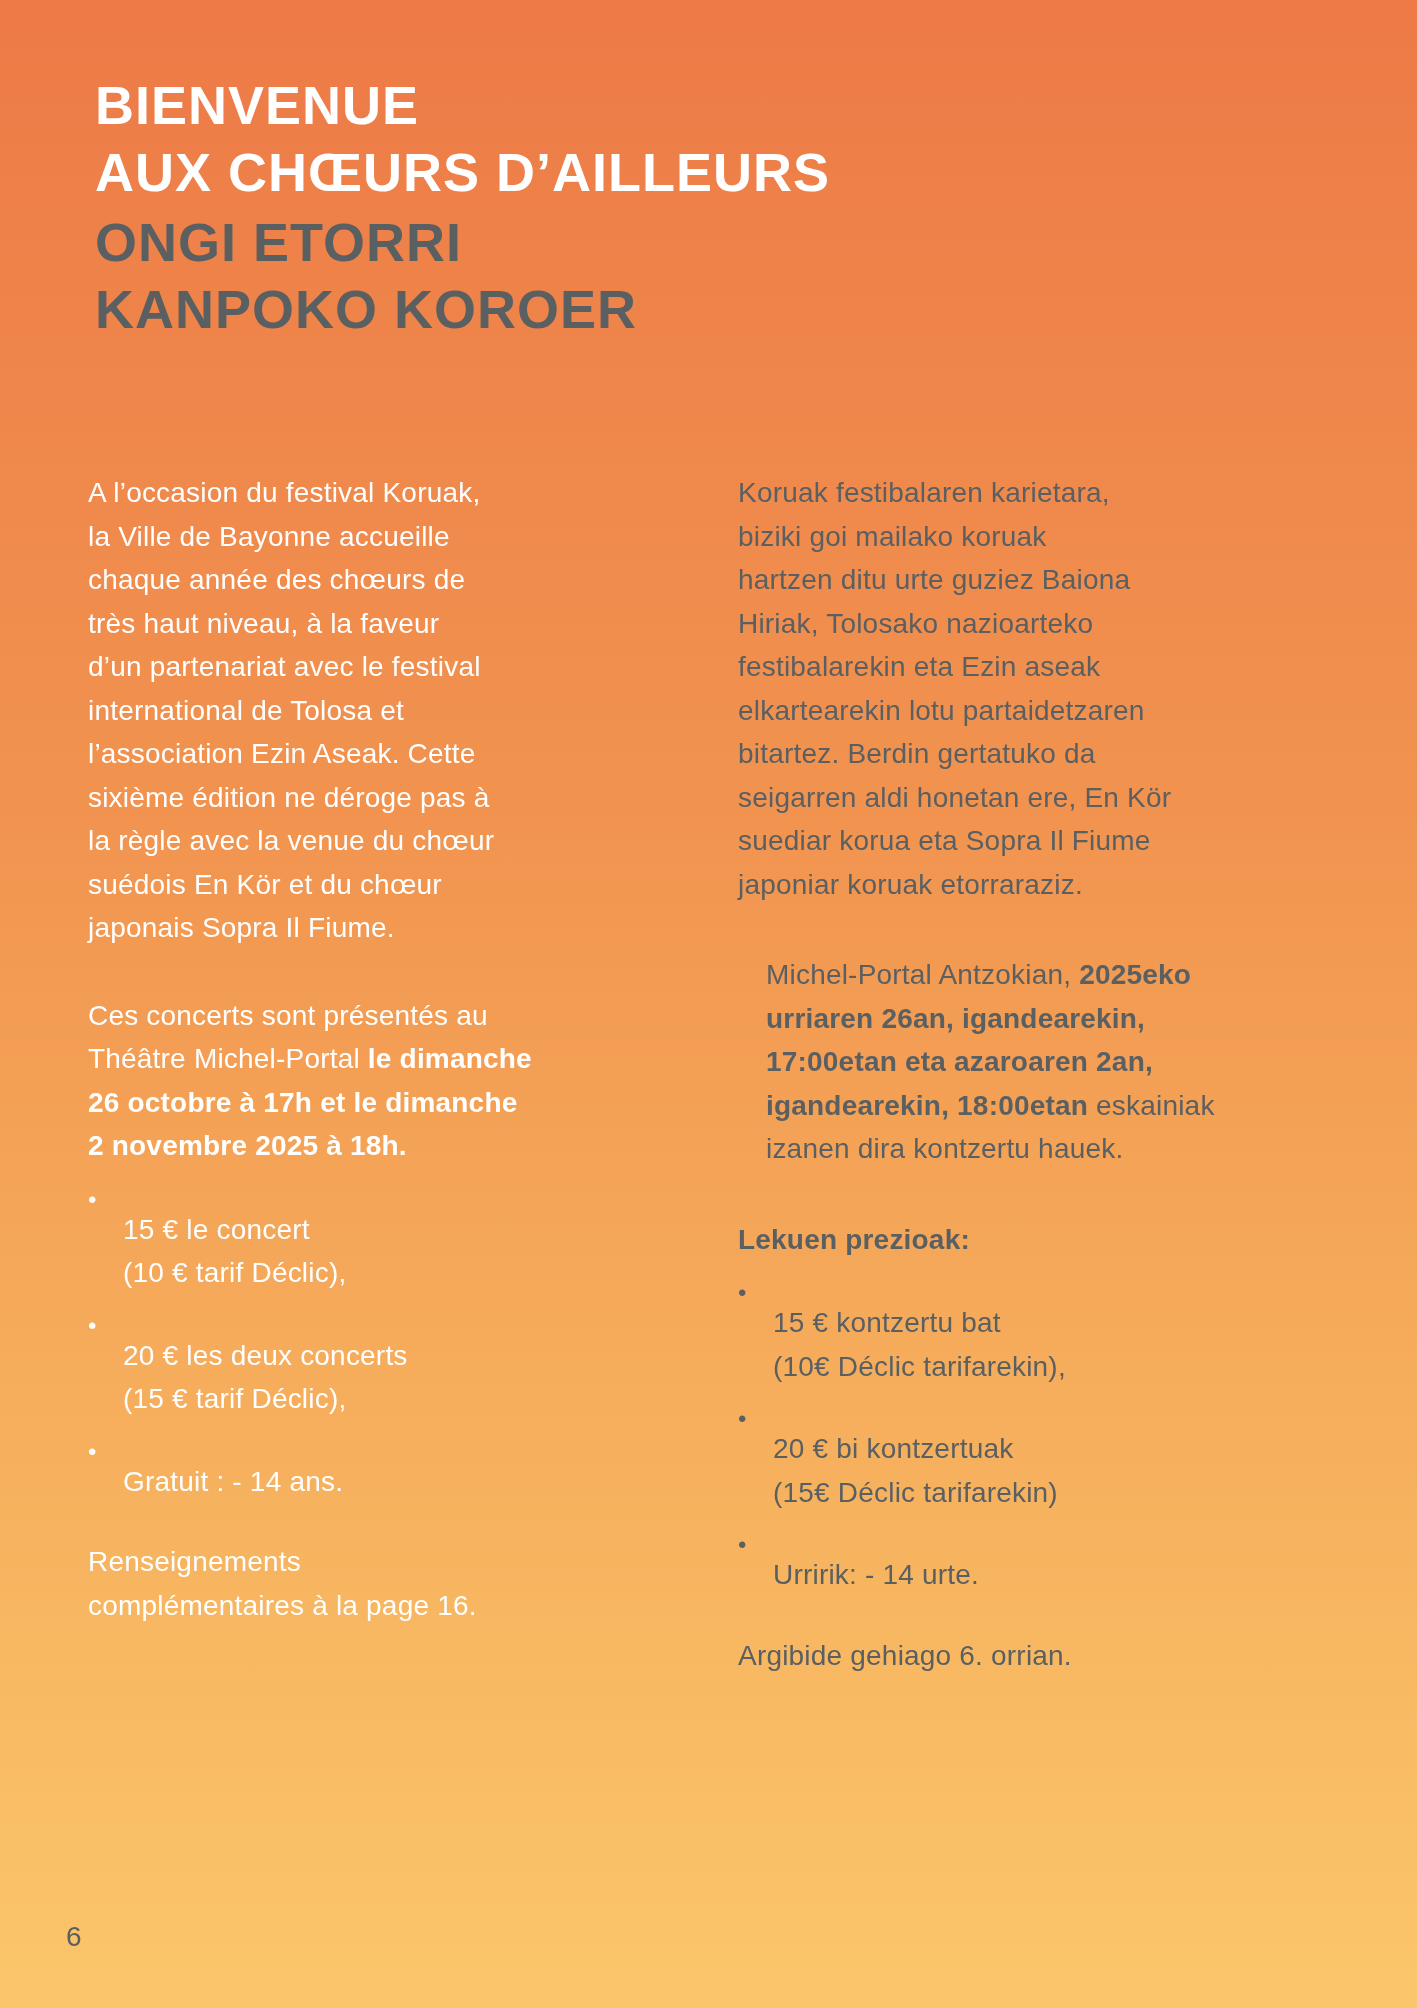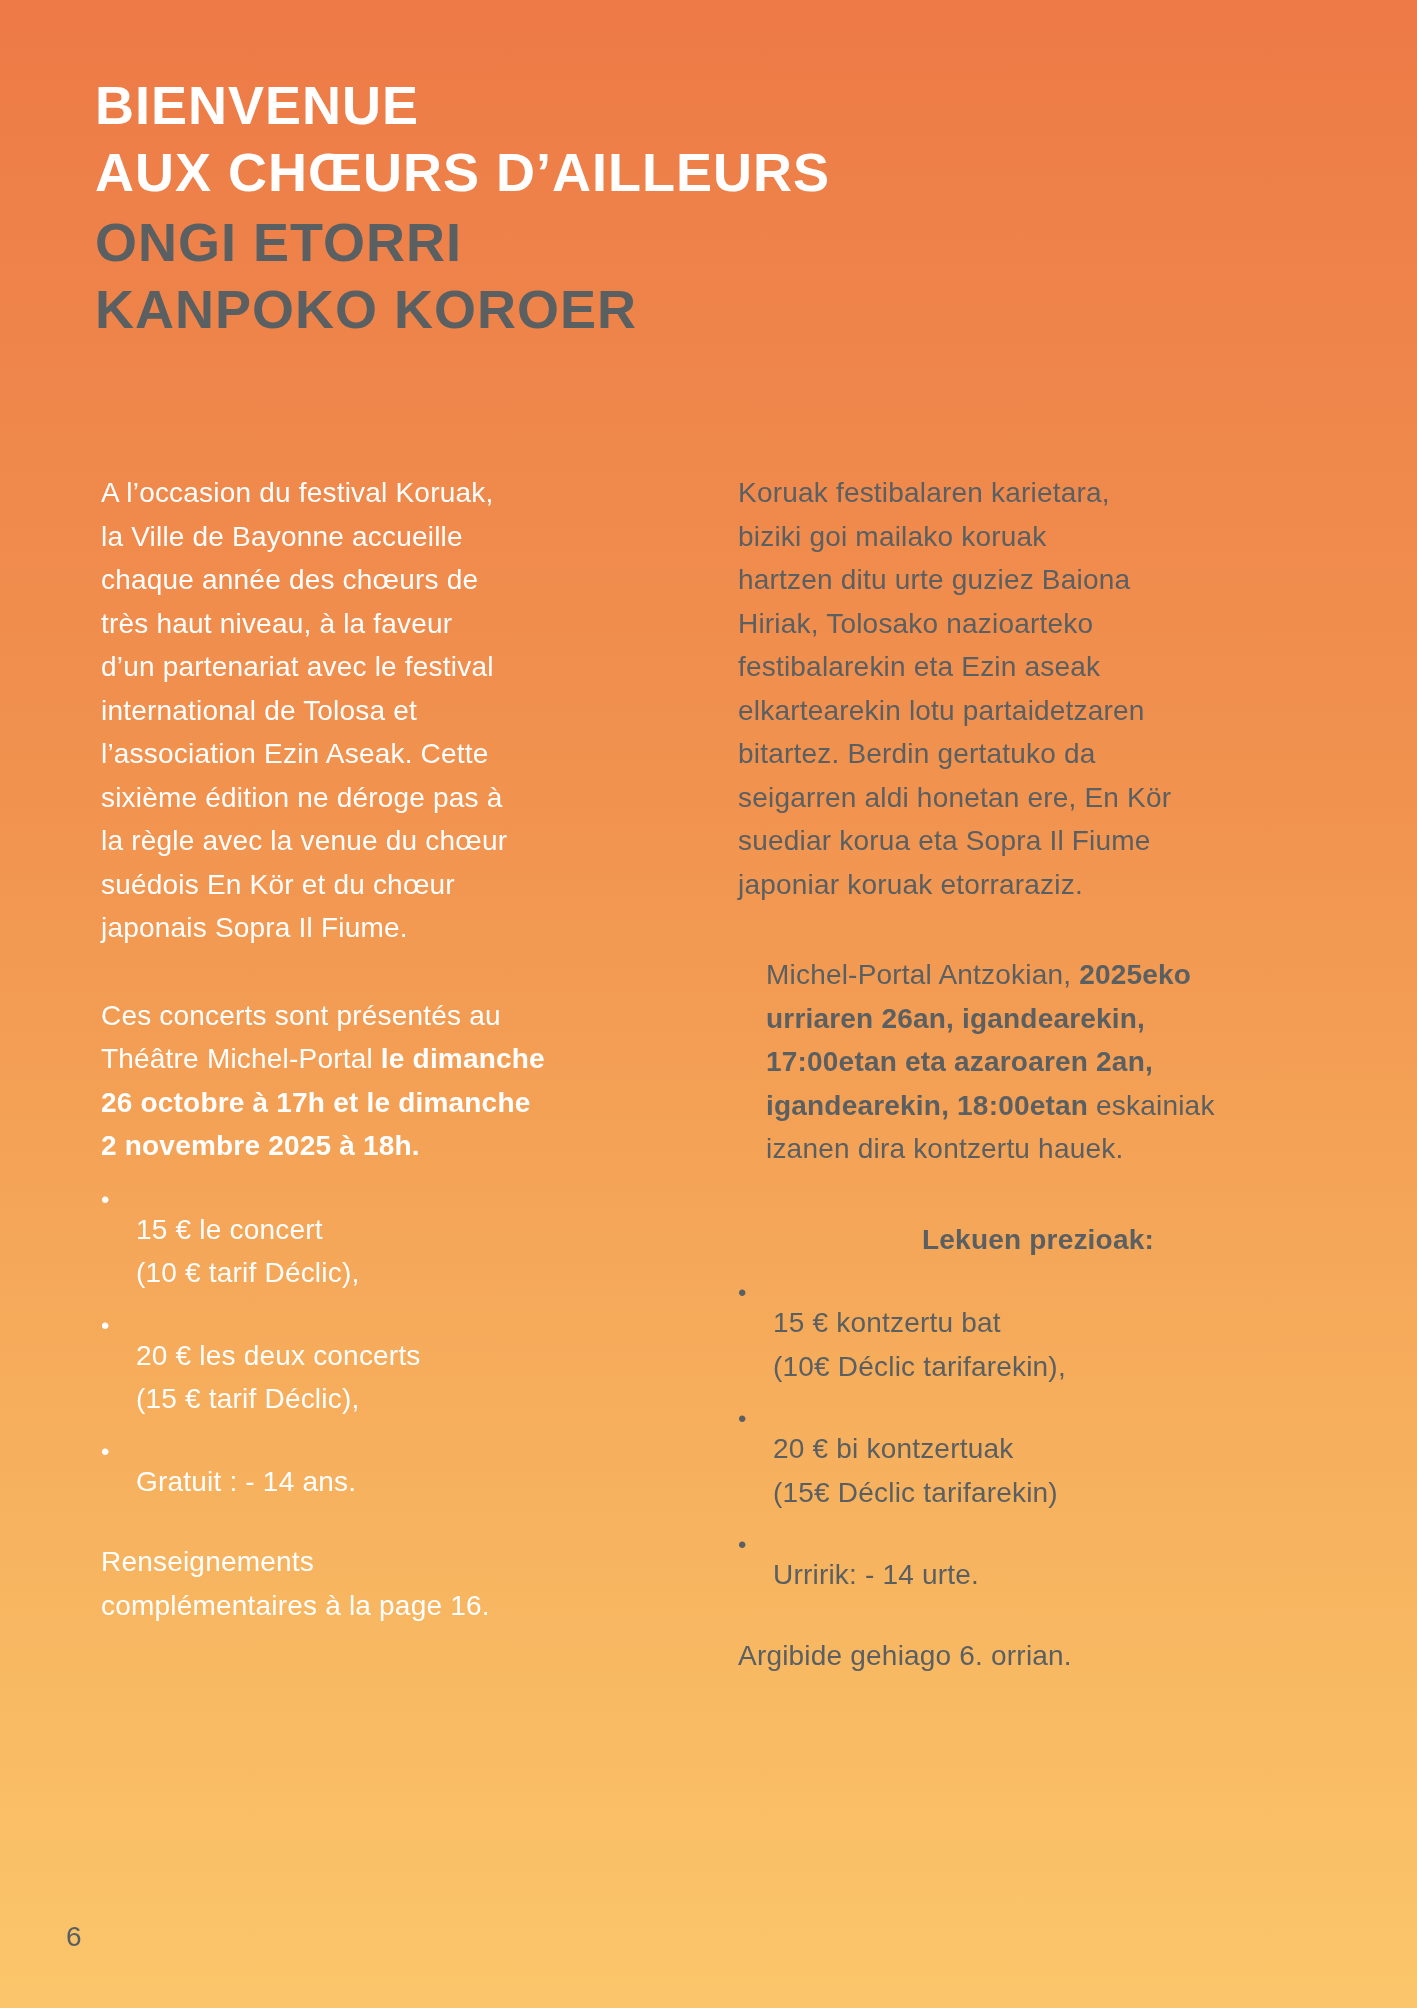--- a/index.html
+++ b/index.html
@@ -34,29 +34,29 @@
   .title-eu { color: var(--eu-color); margin-top: 4px; }
 
   .col {
     position: absolute;
     top: 471px;
     width: 600px;
     font-size: 28px;
     line-height: 43.5px;
     letter-spacing: 0.2px;
   }
-  .col-fr { left: 101px;  color: var(--fr-color); }
+  .col-fr { left: 88px;  color: var(--fr-color); }
   .col-eu { left: 738px; color: var(--eu-color); }
 
   .para { margin: 0; white-space: pre-line; }
   .b { font-weight: 700; }
   .concerts { margin-top: 44px; }
   .col-eu .concerts { margin-top: 47px; margin-left: 28px; }
   .heading { margin-top: 50px; }
-  .col-eu .heading { margin-top: 47px; text-align: center; }
+  .col-eu .heading { margin-top: 47px; }
 
   .bullets { margin-top: 10px; }
   .bullet { display: flex; margin-bottom: 9px; }
   .dot {
     flex: none;
     width: 35px;
     font-size: 24px;
     line-height: 43.5px;
   }
   .btext { white-space: pre-line; margin-top: 30px; }

